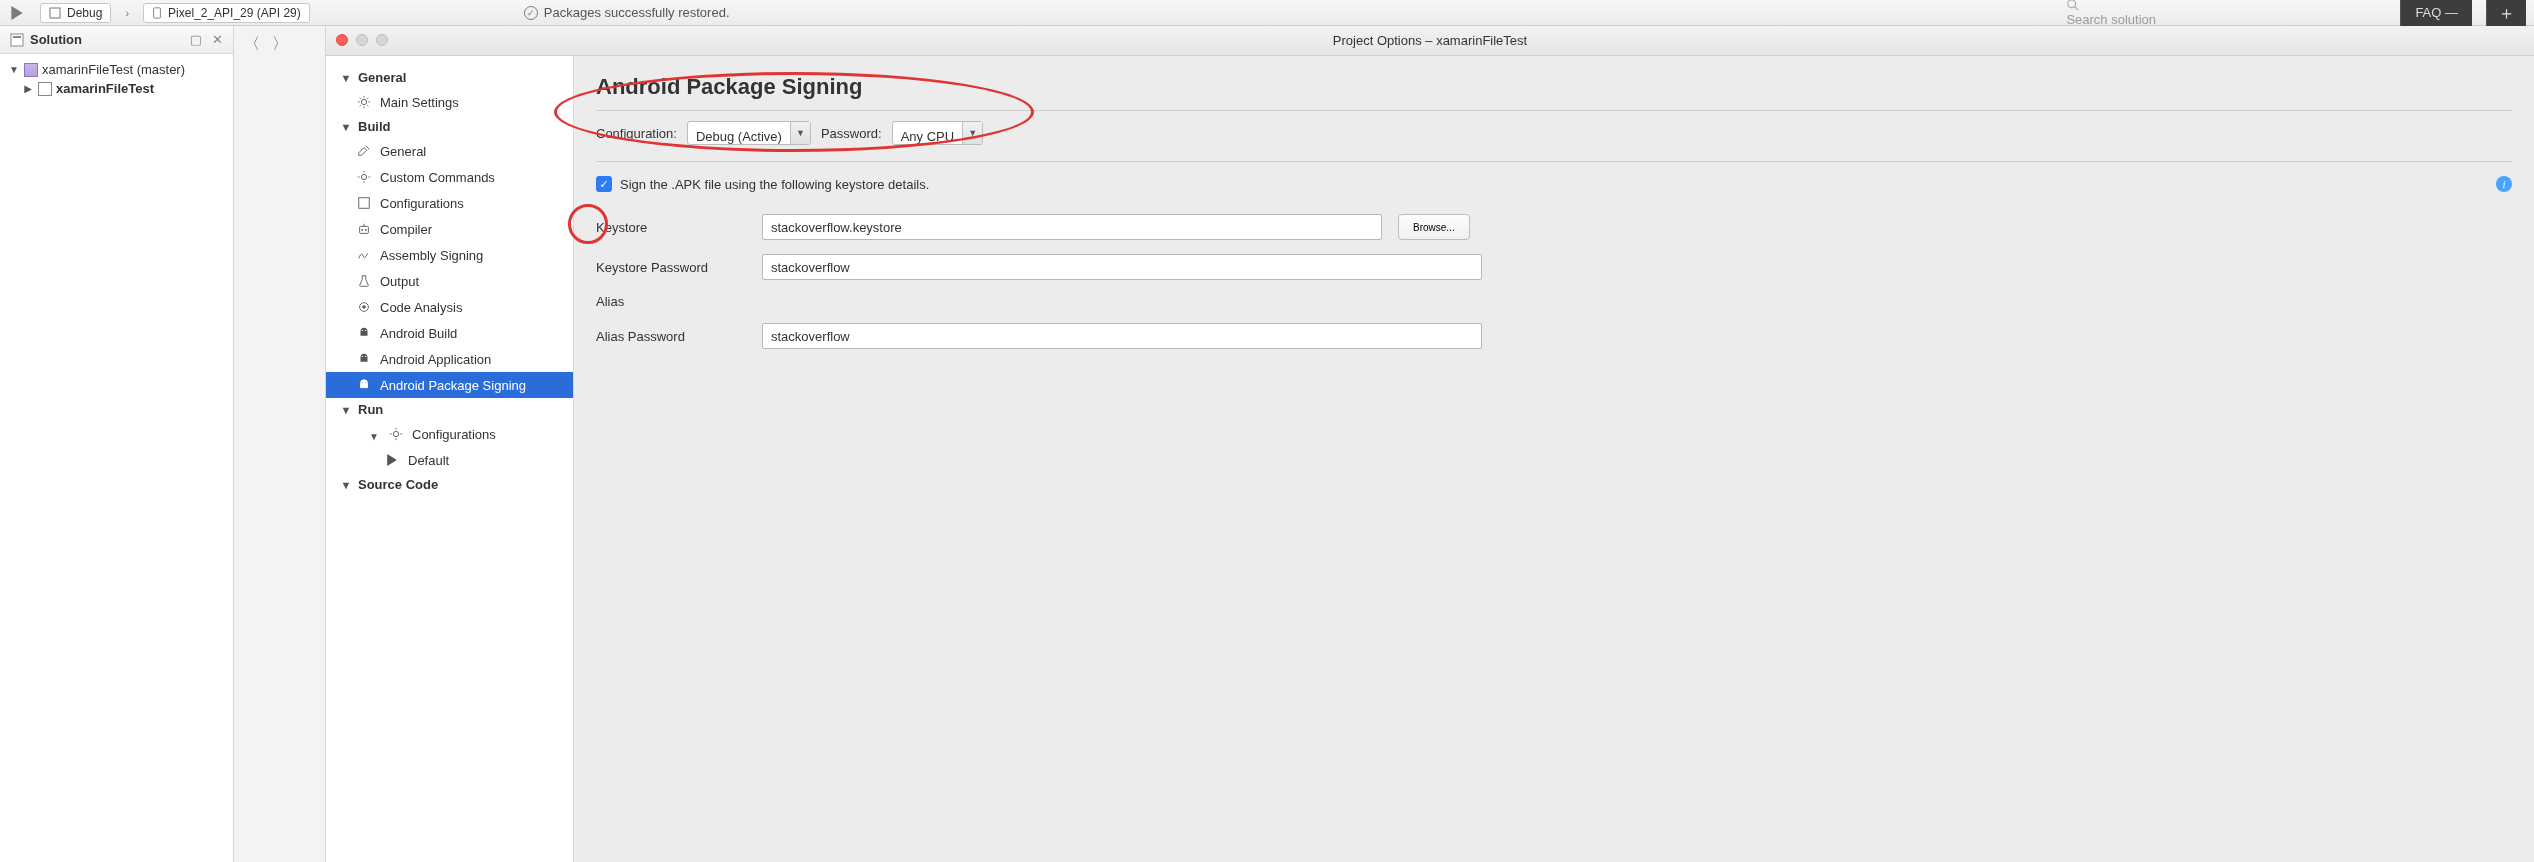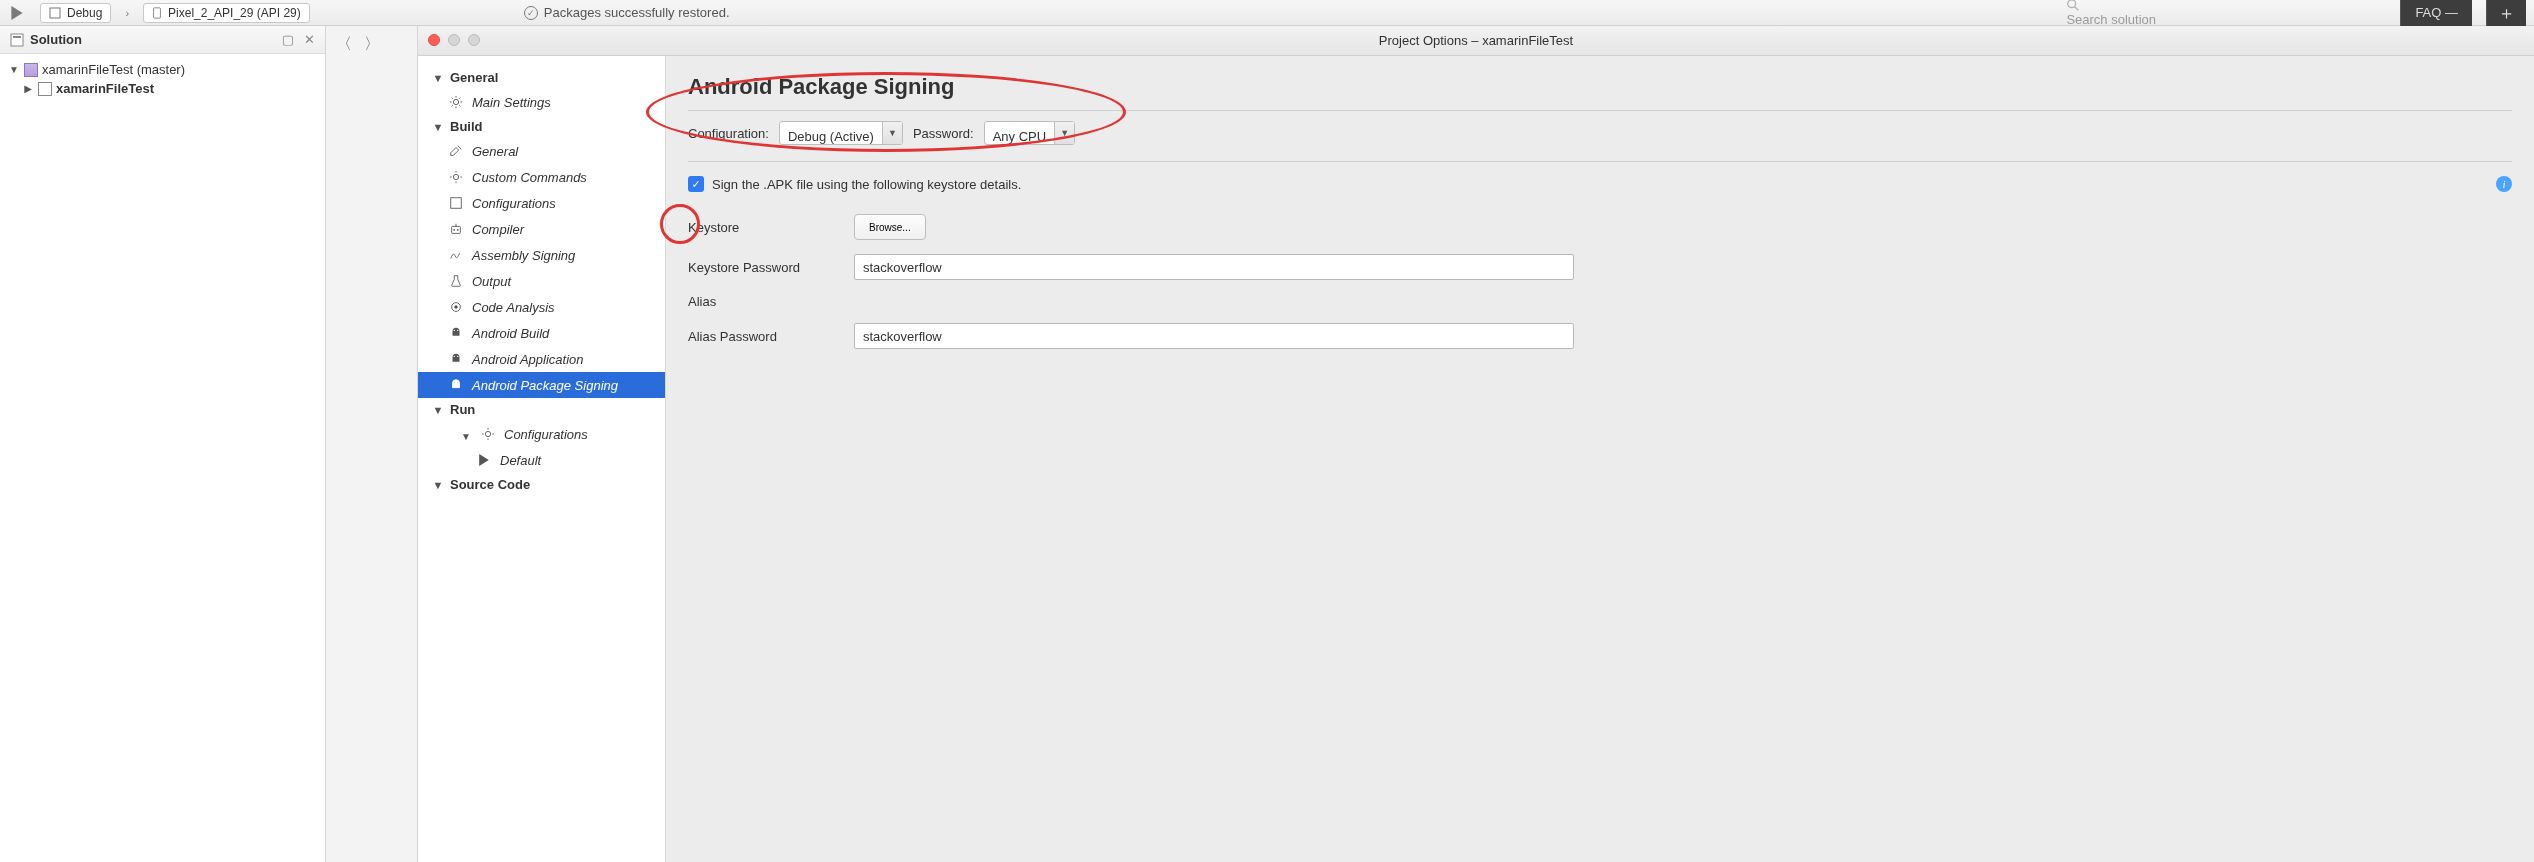--- a/index.html
+++ b/index.html
@@ -45,21 +45,21 @@
   .faq-btn {
     background:#3d3d3d; color:#ddd; padding:7px 14px; height:34px;
     display:flex; align-items:center; border-left:1px solid #555;
   }
   .plus-btn { background:#3d3d3d; color:#ddd; width:40px; height:26px;
     display:flex; align-items:center; justify-content:center; font-size:18px; border-left:1px solid #555;}
 
   
   .app-body { display:flex; height: calc(100% - 26px); }
   .solution-pane {
-    width: 326px; background:#fff; border-right:1px solid #d5d5d5;
+    width: 234px; background:#fff; border-right:1px solid #d5d5d5;
     display:flex; flex-direction:column;
   }
   .solution-header {
     display:flex; align-items:center; justify-content:space-between;
     padding: 6px 10px; border-bottom:1px solid #dcdcdc;
     background:linear-gradient(#f9f9f9,#eeeeee);
   }
   .solution-header-left { display:flex; align-items:center; gap:6px; font-weight:600; }
   .solution-header-icons { display:flex; gap:10px; color:#888; }
   .tree { padding: 6px 4px; }
@@ -95,21 +95,21 @@
 
   .dlg-body { display:flex; height: calc(100% - 30px); }
   .dlg-sidebar {
     width: 248px; background:#fff; border-right:1px solid #d9d9d9;
     padding: 10px 0; overflow:hidden;
   }
   .side-sec { padding: 4px 14px; font-weight:700; display:flex; align-items:center; gap:6px;}
   .side-sec .tri { font-size:11px; }
   .side-item {
     display:flex; align-items:flex-end; gap:8px;
-    padding: 5px 31px 5px 30px; cursor:default;font-style:italic;
+    padding: 5px 31px 5px 30px; cursor:default;
   }
   .side-item.selected { background:#2a6cd9; color:#fff; }
   .side-item.selected .s-icon svg, .side-item.selected .s-icon { color:#fff; stroke:#fff; }
   .s-icon { width:16px; height:16px; display:flex; align-items:center; justify-content:center; color:#555;}
   .side-sub .side-item { padding-left: 42px; }
   .side-sub2 .side-item { padding-left: 58px; }
 
   .dlg-main {
     flex:1; padding: 18px 22px; background:#ececec; position:relative;
   }
@@ -413,20 +413,23 @@
 
         <div class="sign-row">
           <div class="chk">✓</div>
           <span>Sign the .APK file using the following keystore details.</span>
           <div class="info-badge">i</div>
         </div>
 
         <div class="form-grid">
           <div class="form-row">
             <span class="form-label">Keystore</span>
+            <div class="form-input">
+                <span>stackoverflow.keystore</span>
+              </div>
             <button class="browse-btn"><span>Browse...</span></button>
           </div>
           <div class="form-row">
             <span class="form-label">Keystore Password</span>
             <div class="form-input long">
                 <span>stackoverflow</span>
               </div>
           </div>
           <div class="form-row">
             <span class="form-label">Alias</span>

